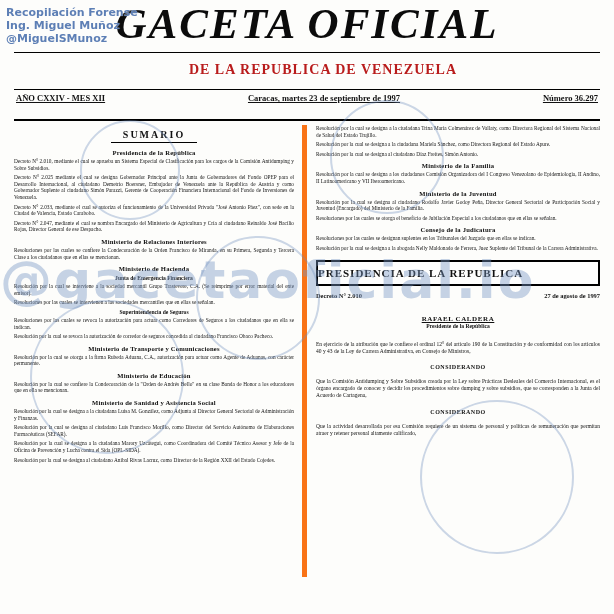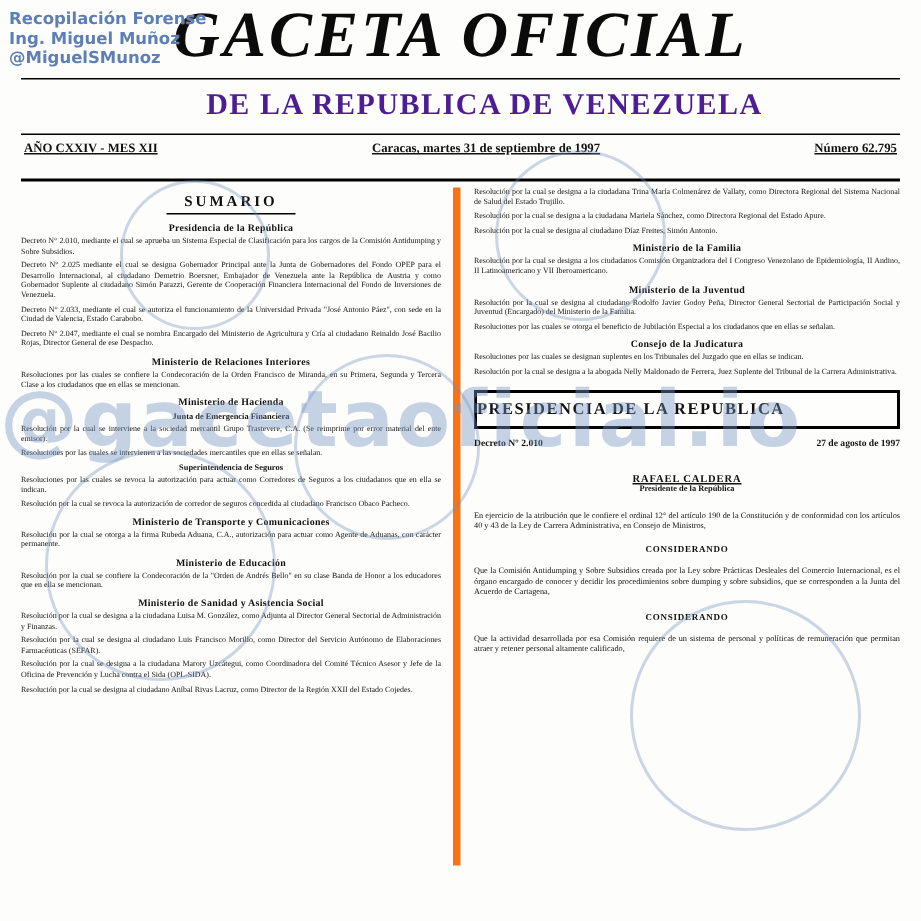--- a/index.html
+++ b/index.html
@@ -83,25 +83,25 @@
     font-size: 43px;
     letter-spacing: 2px;
     line-height: 44px;
     color: #0b0b0b;
     margin: 0;
     font-style: italic;
   }
   .subtitle {
     font-family: "Liberation Serif", serif;
     font-weight: bold;
-    font-size: 20px;
+    font-size: 14px;
     letter-spacing: 1px;
     line-height: 26px;
     margin-top: 4px;
-    color: #4c1d95;
+    color: #b91c1c;
     padding-left: 32px;
   }
   .rule {
     border-bottom: 1px solid #000;
     margin: 6px 14px 0 14px;
   }
   .issueline {
     display: flex;
     justify-content: space-between;
     align-items: baseline;
@@ -236,22 +236,22 @@
 @MiguelSMunoz</div>
   <div class="wm-center">@gacetaoficial.io</div>
 
   <div class="masthead">
     <div class="title">GACETA OFICIAL</div>
     <div class="rule"></div>
     <div class="subtitle">DE LA REPUBLICA DE VENEZUELA</div>
     <div class="rule"></div>
     <div class="issueline">
       <span>AÑO CXXIV - MES XII</span>
-      <span class="mid">Caracas, martes 31 de septiembre de 1997</span>
-      <span>Número 62.795</span>
+      <span class="mid">Caracas, martes 23 de septiembre de 1997</span>
+      <span>Número 36.297</span>
     </div>
     <div class="rule2"></div>
   </div>
 
   <div class="columns">
 
     <div class="col left">
       <div class="sumario">SUMARIO</div>
       <div class="sumario-rule"></div>
 

